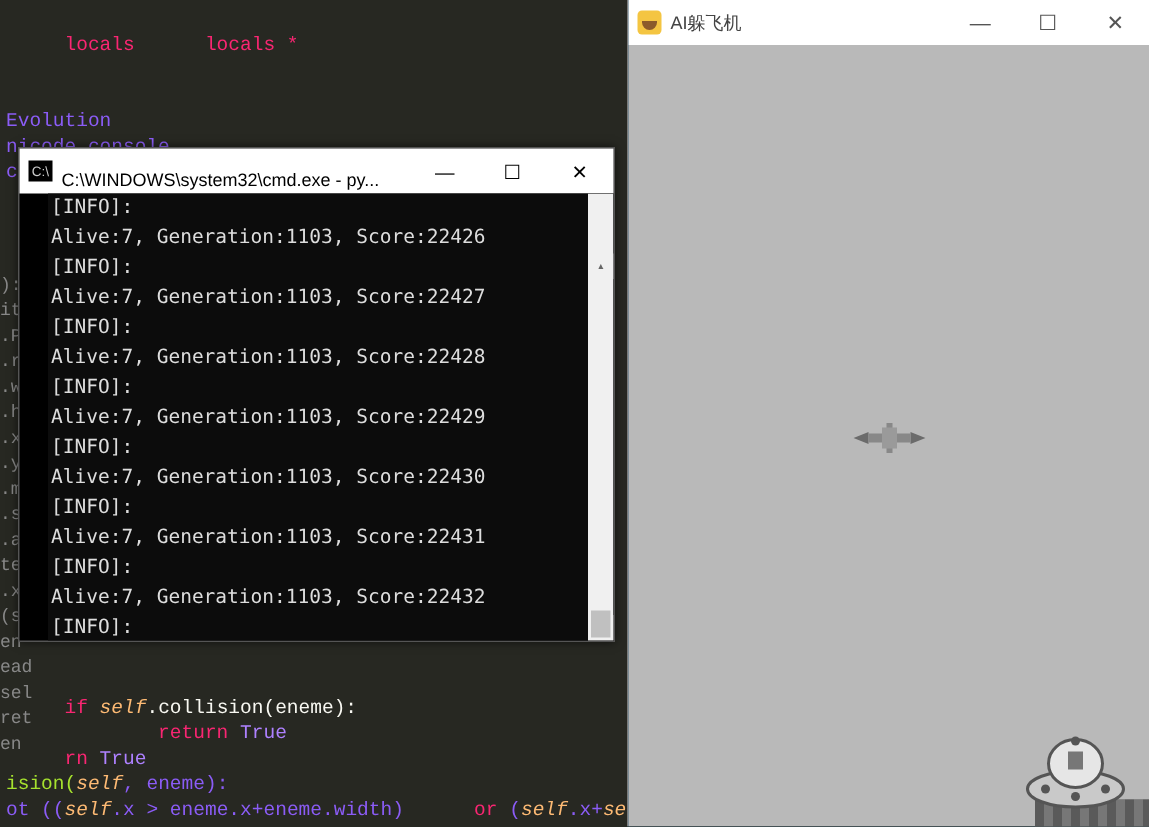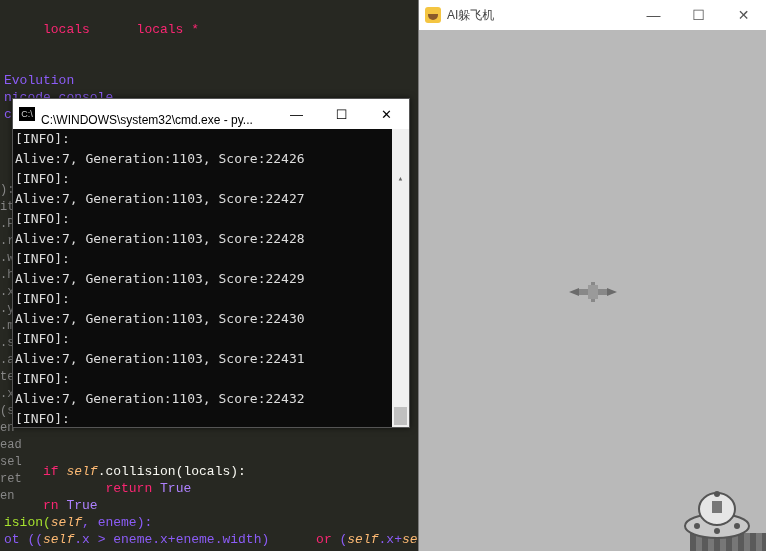--- a/index.html
+++ b/index.html
@@ -58,20 +58,21 @@
     font-family: "Segoe UI", sans-serif; font-size: 13px;
     color: #000;
   }
   .cmd-body {
     flex: 1; background: #0c0c0c; color: #ddd;
     font-family: SimSun, "NSimSun", Consolas, monospace;
     font-size: 13px; line-height: 20px;
     padding: 0 2px; overflow: hidden;
     white-space: pre;
     position: relative;
+    margin-left: 19px;
   }
   .cmd-scroll {
     position:absolute; right:0; top:0; bottom:0; width:17px;
     background:#f0f0f0;
   }
   .cmd-scroll::after{
     content:""; position:absolute; left:2px; right:2px;
     bottom:2px; height:18px; background:#c0c0c0;
   }
   .cmd-scroll .arr{
@@ -149,21 +150,21 @@
 
 
 
 
 
 
 
 
 
 
-<span class="kw">if </span><span class="self">self</span><span>.collision(locals):</span>
+<span class="kw">if </span><span class="self">self</span><span>.collision(eneme):</span>
 <span class="kw">        return </span><span class="trueC">True</span>
 <span class="kw">rn </span><span class="trueC">True</span>
 <span class="fn">ision(</span><span class="self">self</span><span class="pale">, eneme):</span>
 <span class="pale">ot ((</span><span class="self">self</span><span class="pale">.x &gt; eneme.x+eneme.width)</span><span class="kw"> or </span><span class="pale">(</span><span class="self">self</span><span class="pale">.x+</span><span class="self">self</span><span class="pale">.width &lt; eneme.x))</span><span class="kw"> or</span>
 <span class="kw">return </span><span class="trueC">True</span>
 
 
 
 </div>
 

